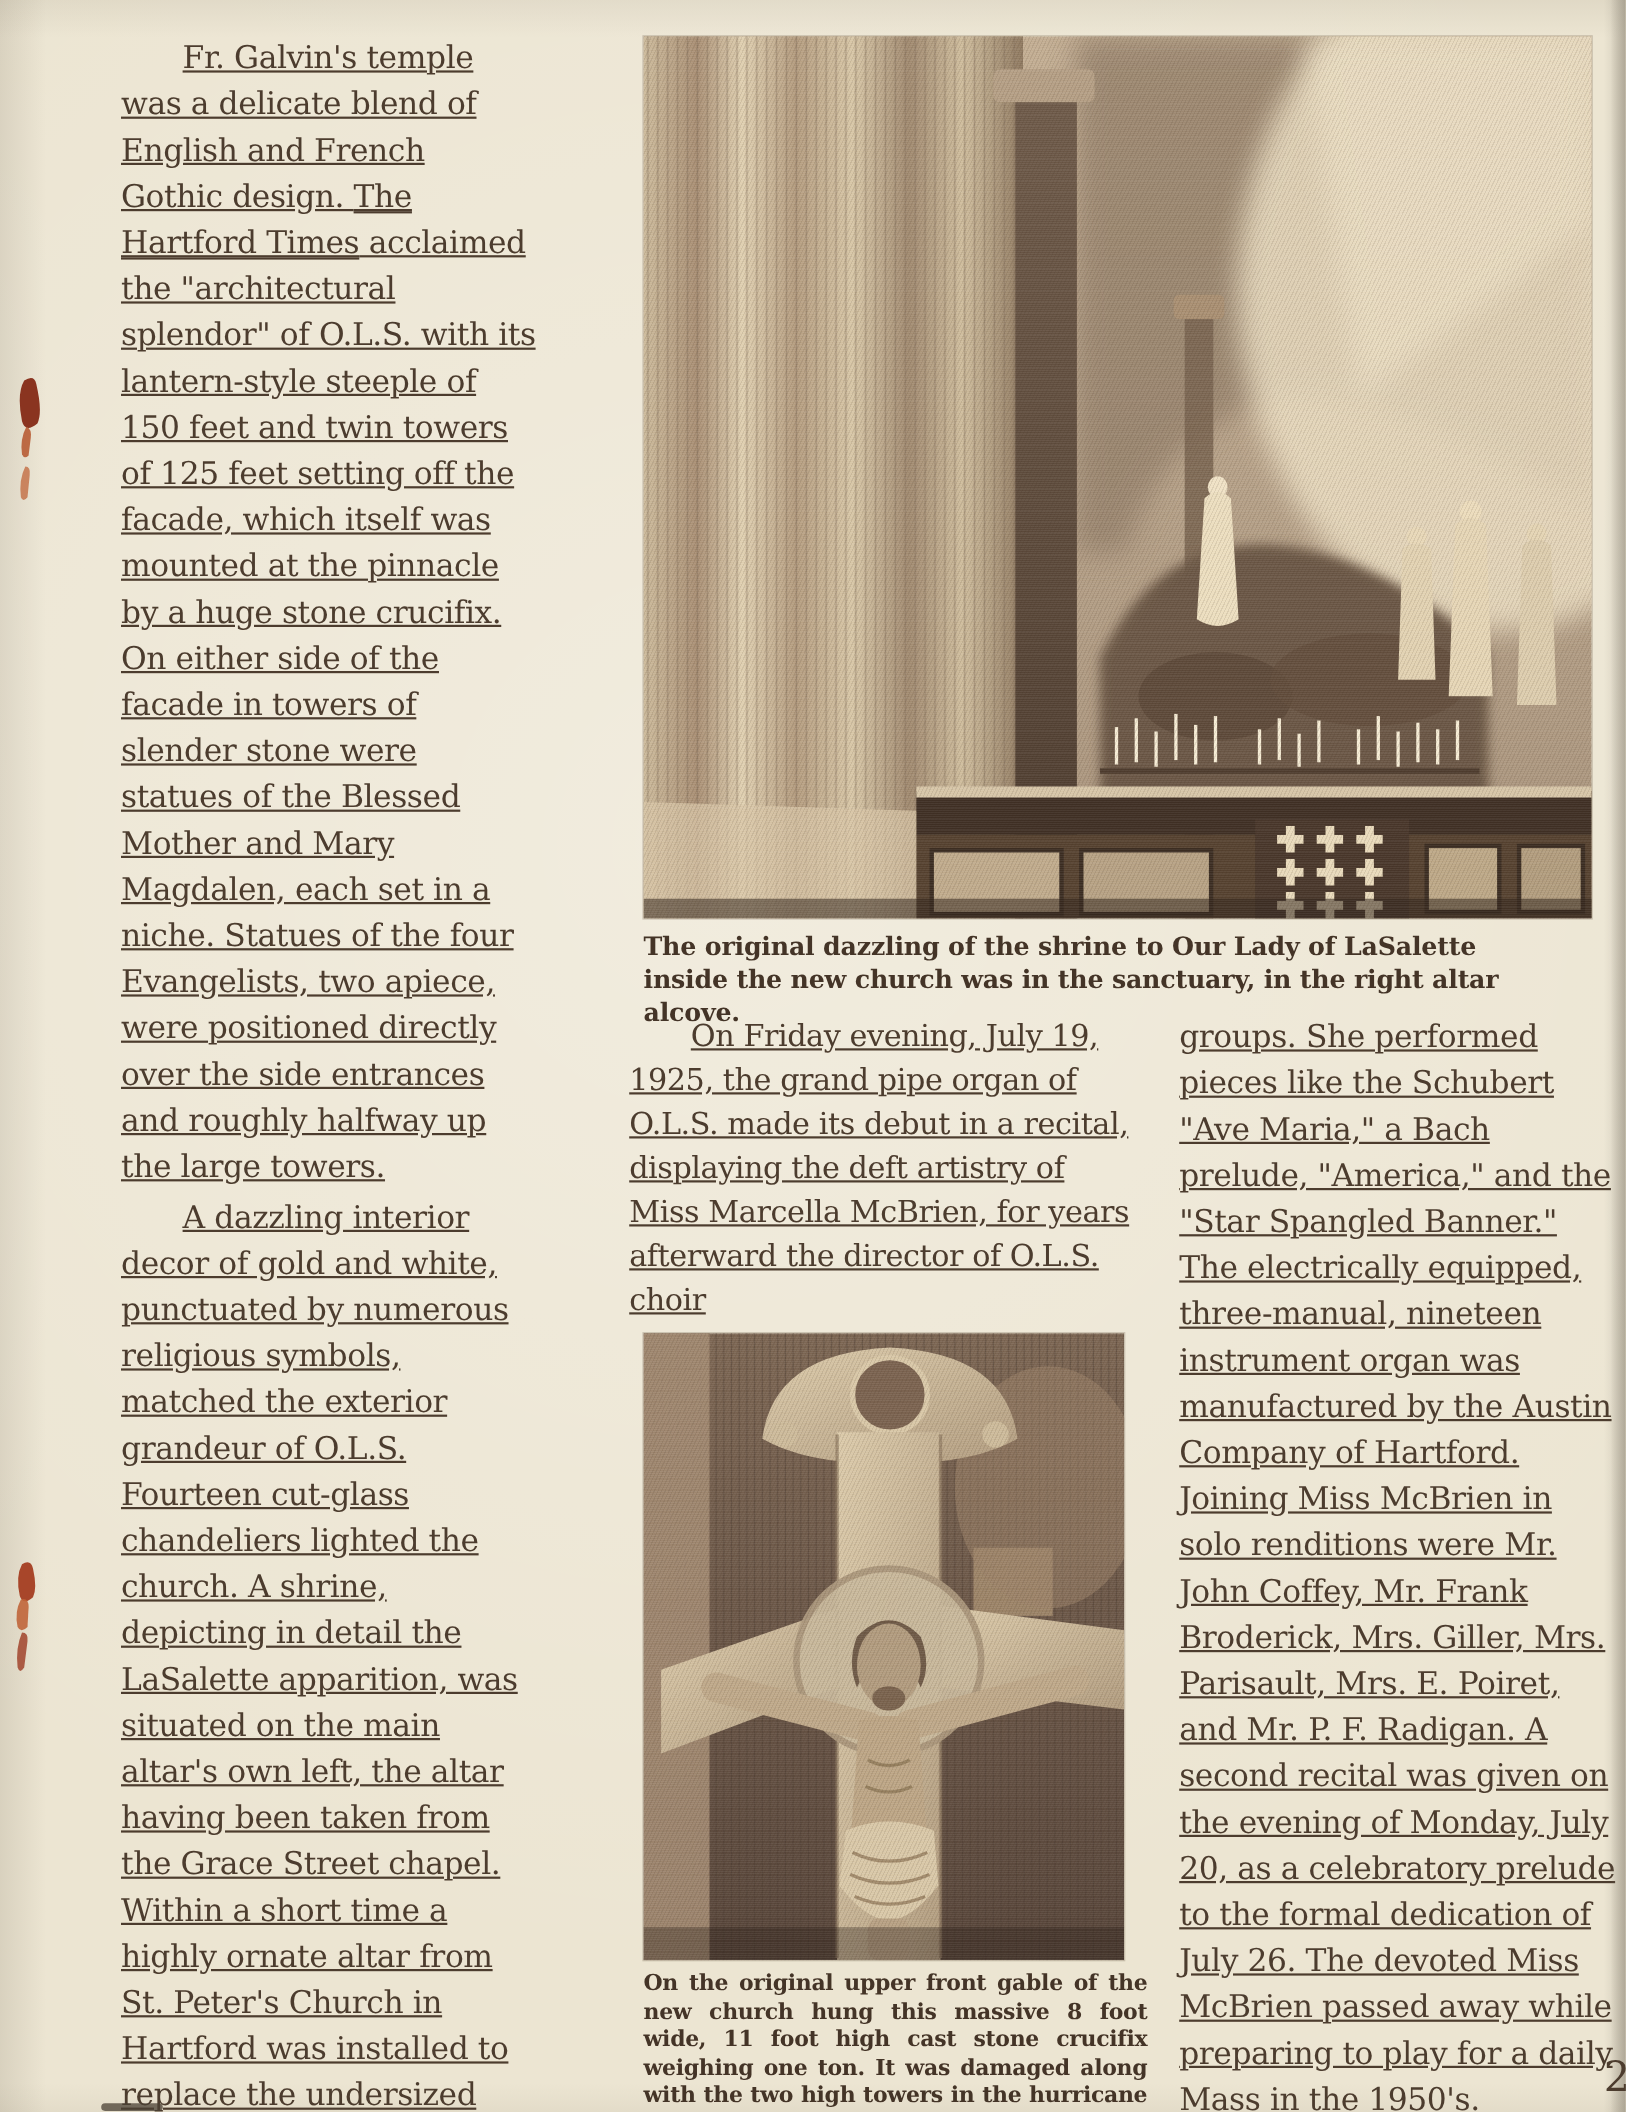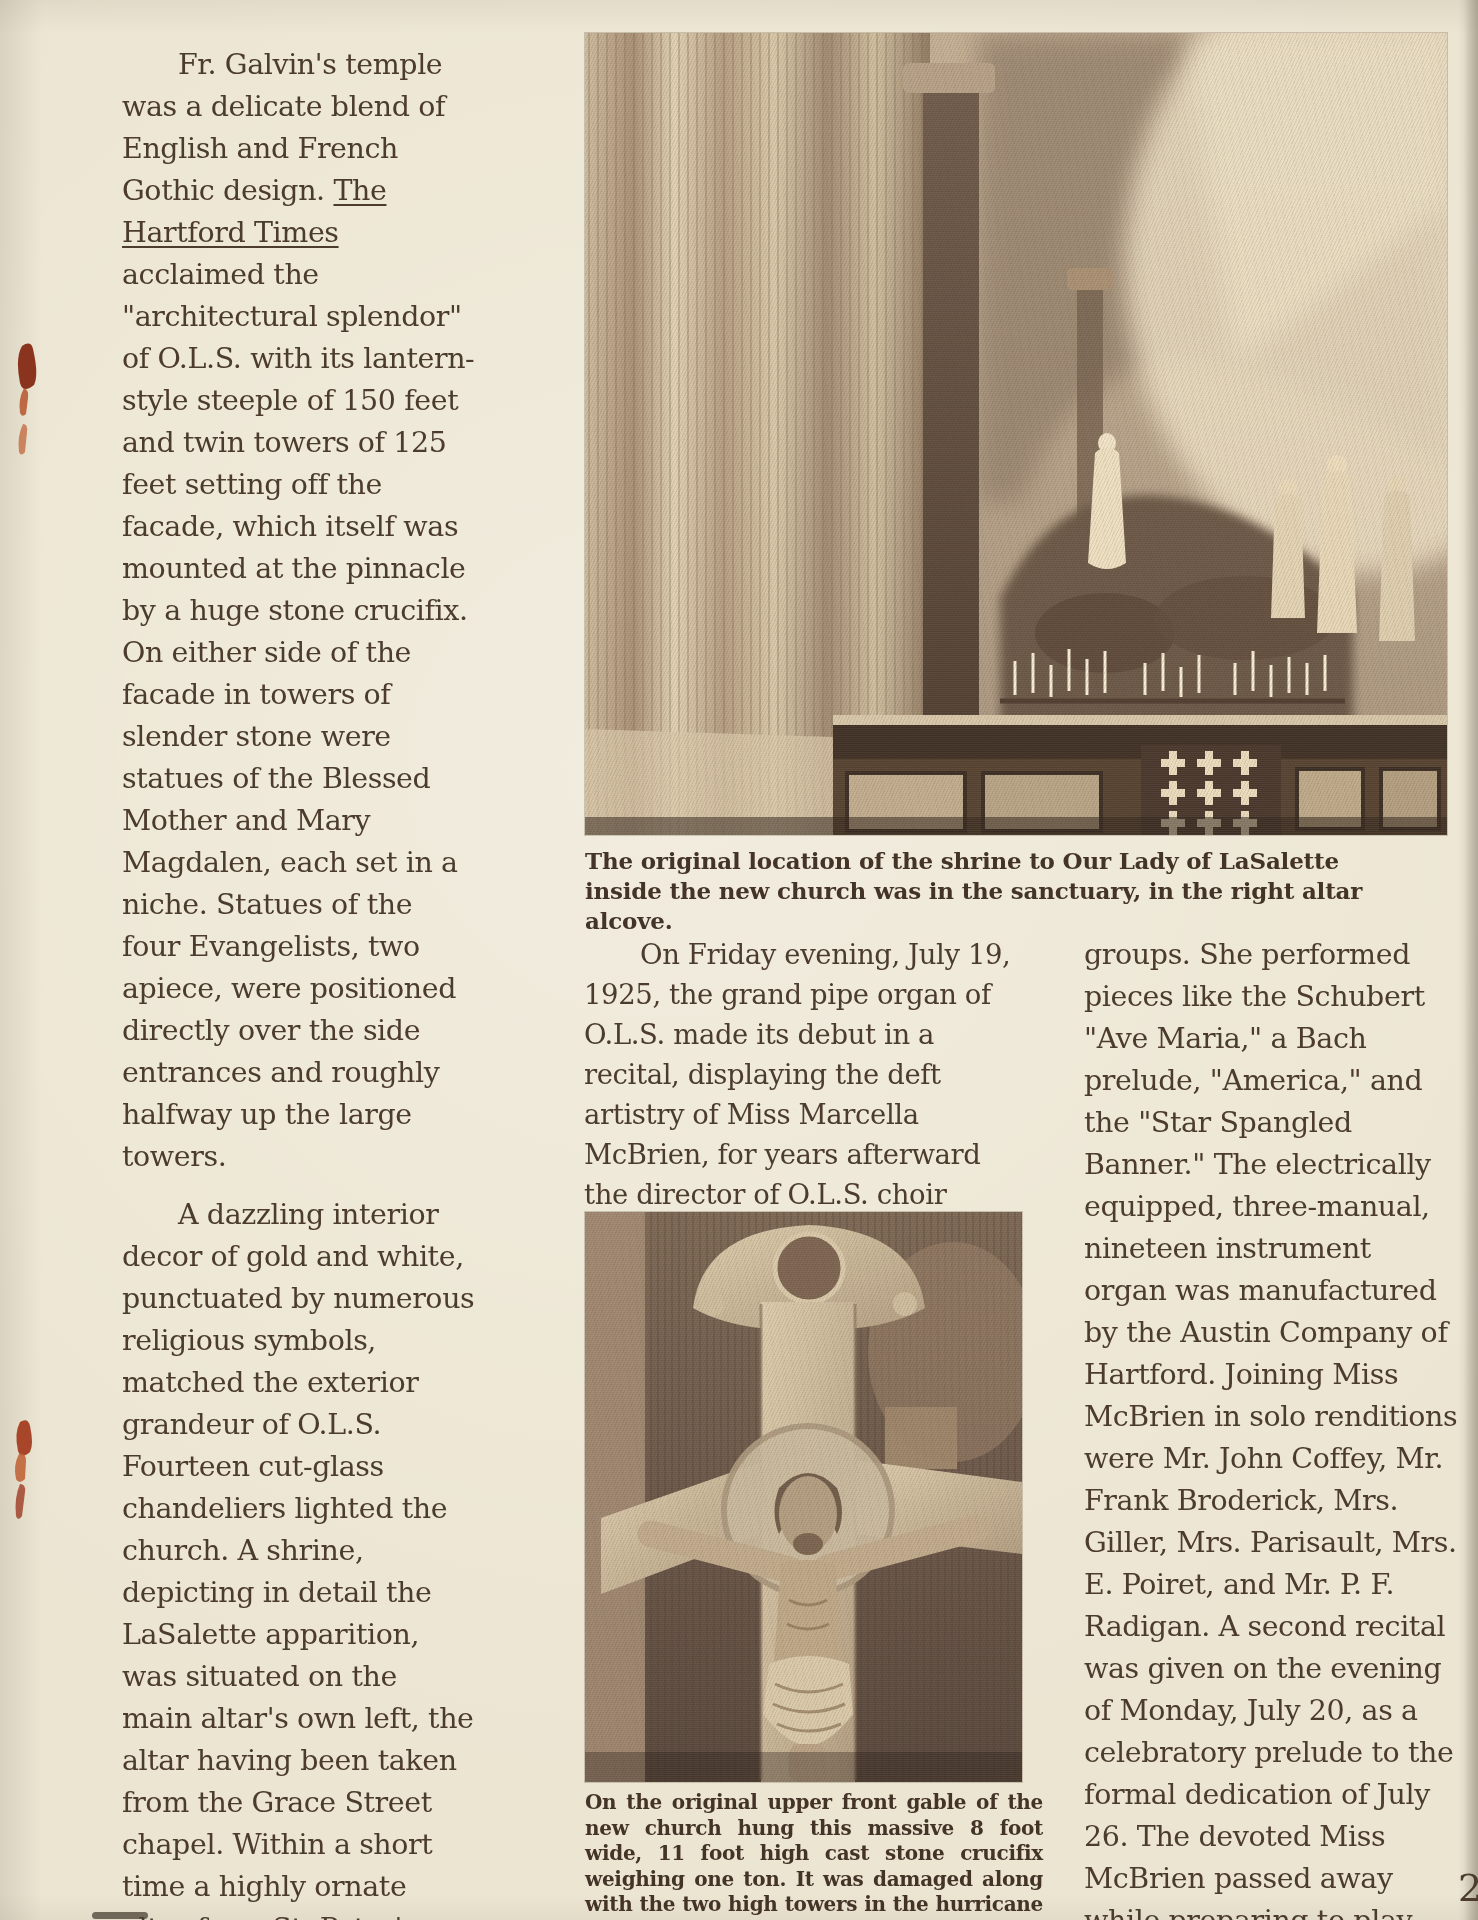--- a/index.html
+++ b/index.html
@@ -12,21 +12,21 @@
     position:absolute;inset:0;
     background:
       radial-gradient(120% 90% at 45% 40%, rgba(255,255,255,0.28), rgba(255,255,255,0) 60%),
       linear-gradient(to right, rgba(115,105,88,0.16), rgba(0,0,0,0) 42px),
       linear-gradient(to left, rgba(105,100,92,0.25), rgba(0,0,0,0) 20px),
       linear-gradient(to bottom, rgba(120,110,90,0.10), rgba(0,0,0,0) 34px),
       linear-gradient(to top, rgba(120,110,90,0.08), rgba(0,0,0,0) 26px),
       #ece5d2;
   }
   .col{position:absolute;color:#4c3c2e;font-size:28.5px;line-height:42px;letter-spacing:-0.4px;}
-  .col p{margin:16px;}
+  .col p{margin:4px;text-decoration:underline;}
   .indent{text-indent:56px;}
   .para-gap{margin-top:44px;}
   .times-underline{text-decoration:underline;text-decoration-thickness:2px;text-underline-offset:4px;}
   .caption{position:absolute;font-weight:bold;color:#443427;letter-spacing:-0.2px;}
   .caption-large{font-size:23px;line-height:30px;}
   .caption-small{font-size:20px;line-height:25.5px;letter-spacing:-0.3px;text-align:justify;}
   .photo{position:absolute;outline:1px solid rgba(90,70,50,0.25);}
   .photo svg{display:block;}
   .halftone{
     position:absolute;inset:0;pointer-events:none;
@@ -155,21 +155,21 @@
     </g>
     <rect x="712" y="736" width="66" height="60" fill="#bda887" stroke="#3a2c21" stroke-width="4"></rect>
     <rect x="796" y="736" width="58" height="60" fill="#b29d7e" stroke="#3a2c21" stroke-width="4"></rect>
 
     <polygon points="0,696 248,704 248,802 0,802" fill="#d8c6a7" opacity="0.75"></polygon>
     <rect x="0" y="784" width="862" height="18" fill="#33271d" opacity="0.55"></rect>
   </svg>
   <div class="halftone"></div>
 </div>
 
-<div class="caption caption-large" style="left:585px;top:846px;width:828px;">The original location of the shrine to Our Lady of LaSalette inside the new church was in the sanctuary, in the right altar alcove.</div>
+<div class="caption caption-large" style="left:585px;top:846px;width:828px;">The original dazzling of the shrine to Our Lady of LaSalette inside the new church was in the sanctuary, in the right altar alcove.</div>
 
 <div class="col" style="left:568px;top:918px;width:470px;font-size:27.5px;line-height:40px;">
   <p class="indent">On Friday evening, July 19, 1925, the grand pipe organ of O.L.S. made its debut in a recital, displaying the deft artistry of Miss Marcella McBrien, for years afterward the director of O.L.S. choir</p>
 </div>
 
 <div class="photo" style="left:585px;top:1212px;width:437px;height:570px;">
   <svg width="437" height="570" viewBox="0 0 437 570" preserveAspectRatio="none">
     <defs>
       <linearGradient id="gBgC" x1="0" y1="0" x2="0" y2="1">
         <stop offset="0" stop-color="#7d6754"></stop>

